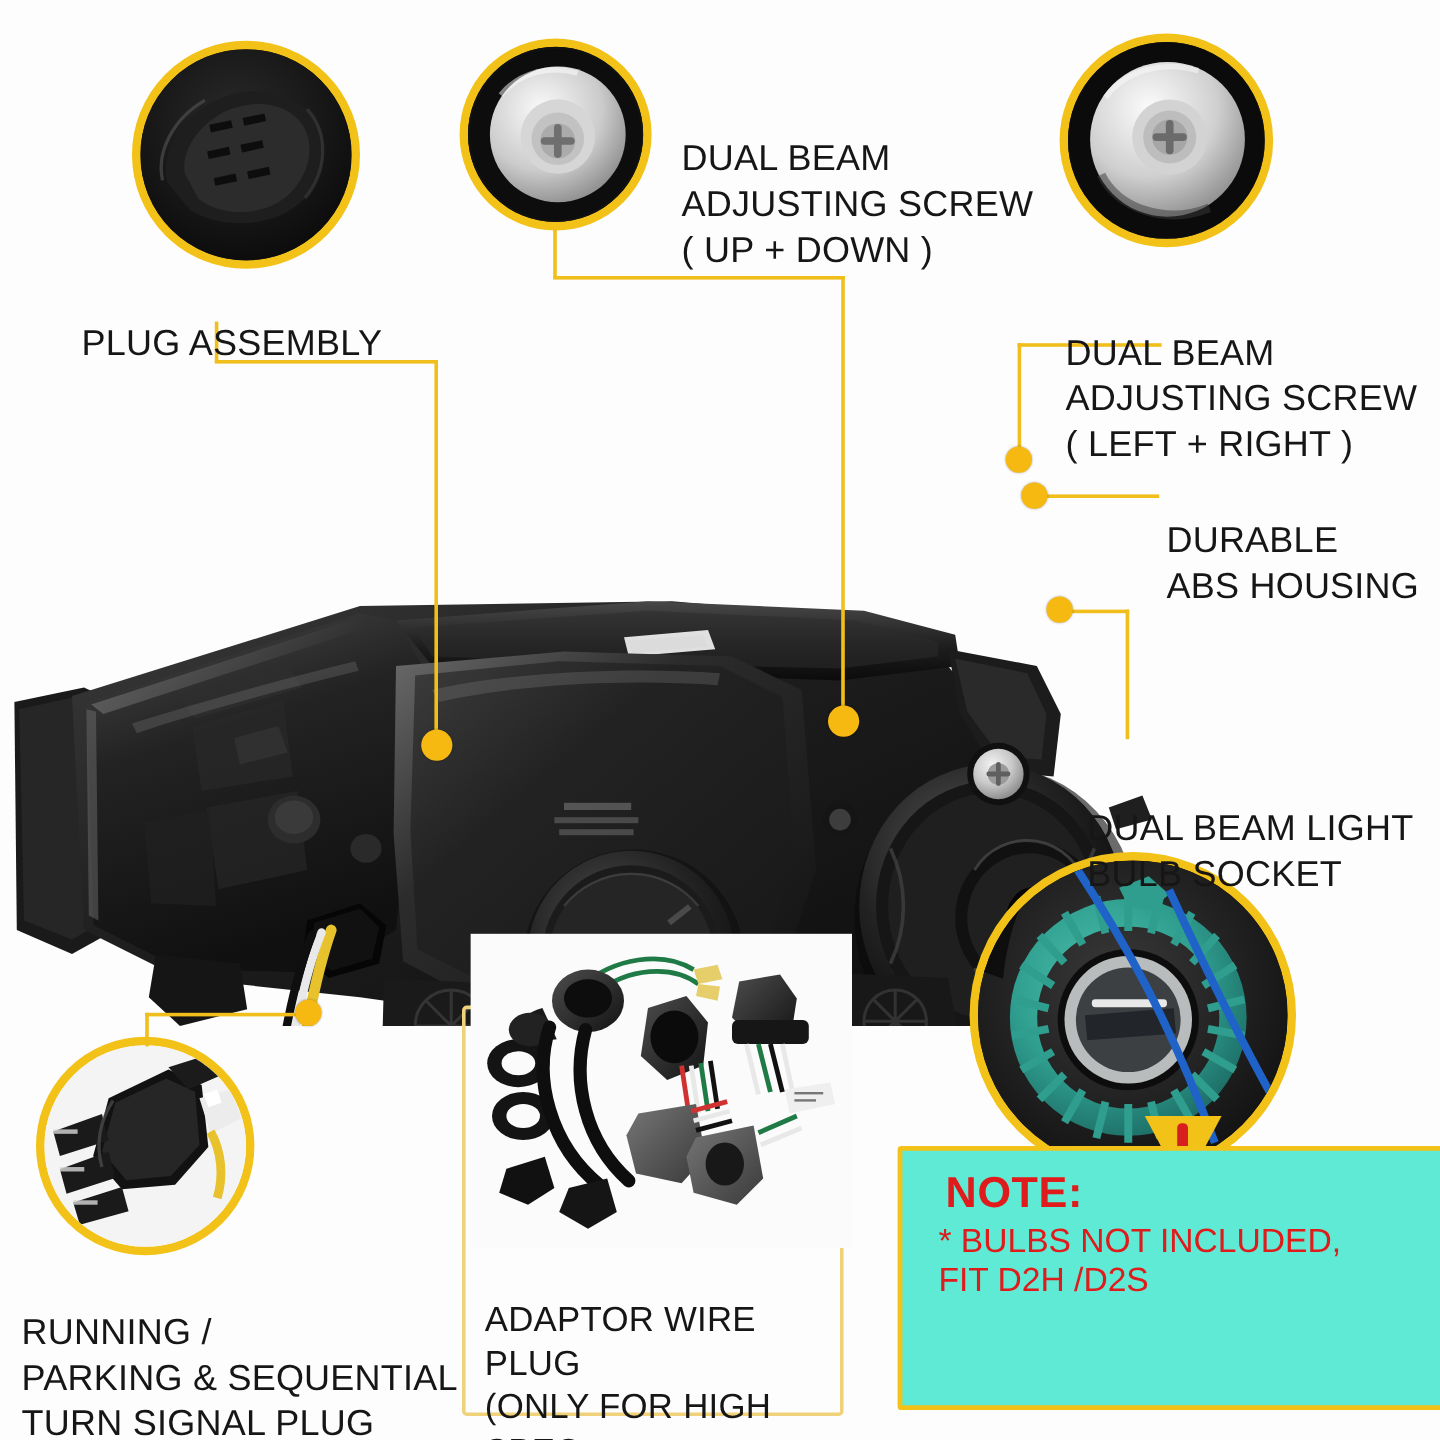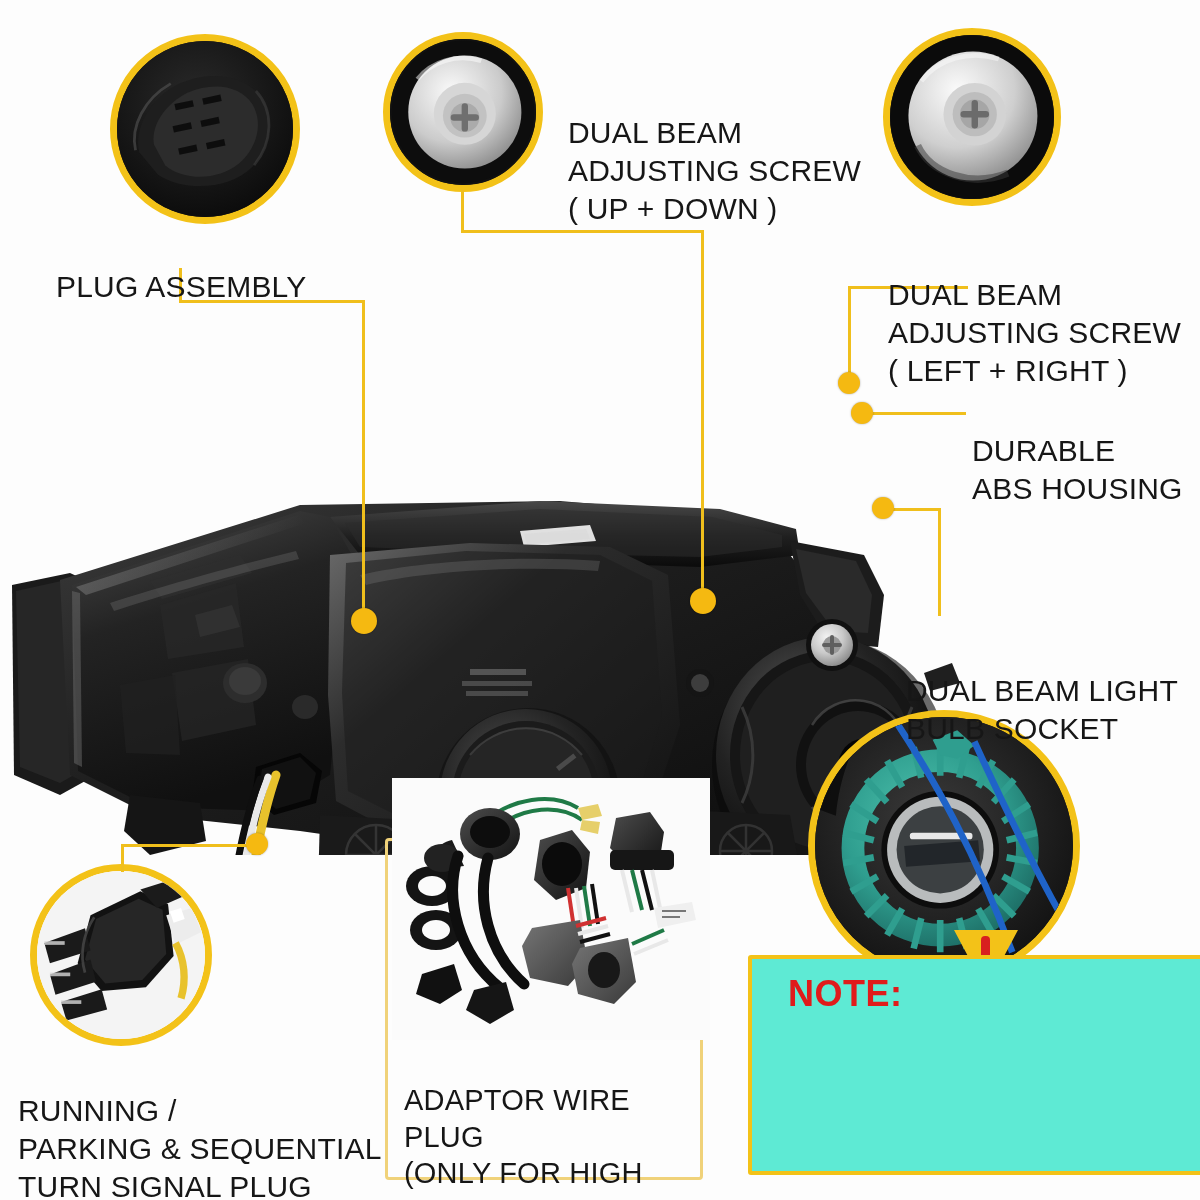--- a/index.html
+++ b/index.html
@@ -524,21 +524,21 @@
   <div class="dot sm" style="left:851px;top:402px;"></div>
 
   <div class="ln lnh" style="left:893px;top:508px;width:48px;"></div>
   <div class="ln lnv" style="left:938px;top:508px;height:108px;"></div>
   <div class="dot sm" style="left:872px;top:497px;"></div>
 
   <div class="ln lnh" style="left:121px;top:844px;width:134px;"></div>
   <div class="ln lnv" style="left:121px;top:844px;height:28px;"></div>
   <div class="dot sm" style="left:246px;top:833px;"></div>
 
-  <div class="label" style="left:56px;top:224px;width:300px;">PLUG ASSEMBLY</div>
+  <div class="label" style="left:68px;top:224px;width:300px;">PLUG ASSEMBLY</div>
 
   <div class="label" style="left:568px;top:70px;width:330px;">DUAL BEAM
 ADJUSTING SCREW
 ( UP + DOWN )</div>
 
   <div class="label" style="left:888px;top:232px;width:310px;">DUAL BEAM
 ADJUSTING SCREW
 ( LEFT + RIGHT )</div>
 
   <div class="label" style="left:972px;top:388px;width:230px;">DURABLE
@@ -551,15 +551,17 @@
   <div class="label" style="left:906px;top:628px;width:290px;">DUAL BEAM LIGHT
 BULB SOCKET</div>
 
   <div class="label" style="left:404px;top:1038px;width:300px;font-size:29px;">ADAPTOR WIRE PLUG
 (ONLY FOR HIGH SPEC
 MODELS WITH HID
 XENON LIGHTS)</div>
 
   <div id="note-box">
     <div id="note-title">NOTE:</div>
+    <div class="note-line" style="top:58px;">* BULBS NOT INCLUDED,
+FIT D2H /D2S</div>
   </div>
 
 </div>
 
 </body></html>

